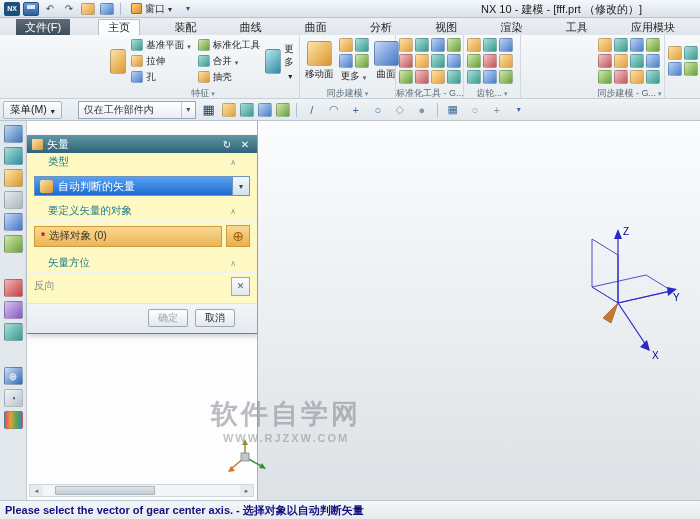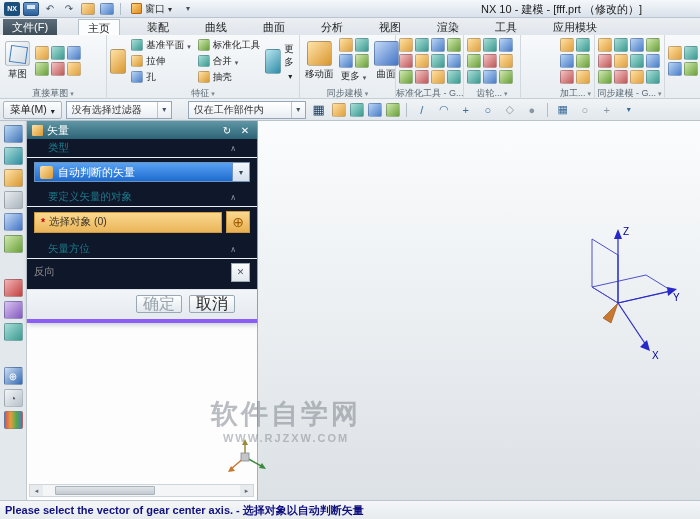--- a/index.html
+++ b/index.html
@@ -29,24 +29,24 @@
   .mi2.a{ background:linear-gradient(135deg,#ffe0a0,#e0a040); }
   .mi2.c{ background:linear-gradient(135deg,#b8d4f4,#4a7ec8); }
   #titlebar .sep{ width:1px; height:12px; background:#b0bcc8; margin:0 2px; }
   .winbtn{ display:inline-flex; align-items:center; gap:3px; height:32px; padding:0 4px;
     font-size:10px; color:#333; border:1px solid transparent; }
   .wic{ width:11px; height:11px; background:linear-gradient(135deg,#ffd27a,#e08a20); border:1px solid #b06a10; border-radius:1px; }
   #titlebar .title{ position:absolute; right:58px; top:2px; font-size:11px; color:#1a1a1a; }
 
   
   #menubar{ position:absolute; left:0; top:18px; width:700px; height:17px;
-    background:linear-gradient(#eceff3,#dfe5eb); display:flex; align-items:flex-end; padding:0 3px; gap:18px; }
+    background:linear-gradient(#eceff3,#dfe5eb); display:flex; align-items:flex-end; padding:0 16px; gap:18px;justify-content:space-between; }
   .mtab{ height:16px; line-height:16px; padding:0 9px; font-size:11px; color:#222; }
   .mtab.file{ background:linear-gradient(#5c6c78,#3d4e5a); color:#fff; margin-right:3px; }
-  .mtab.active{ background:#fcfdfe; border:1px solid #b6c0c8; border-bottom:none; }
+  .mtab.active{ background:#fcfdfe; border:1px solid #b6c0c8; border-bottom:none;font-family:Liberation Mono, monospace; }
 
   
   #ribbon{ position:absolute; left:0; top:35px; width:700px; height:64px;
     background:linear-gradient(#f7f9fb,#e8edf1); border-bottom:1px solid #c6cfd6; }
   .rgroup{ position:absolute; top:0; height:64px; border-right:1px solid #d2d9de;
     display:flex; align-items:center; gap:3px; padding:1px 3px 13px; }
   .rglabel{ position:absolute; left:0; right:0; bottom:0; height:12px; text-align:center;
     font-size:9px; color:#5a6772; white-space:nowrap; overflow:hidden; }
   .rglabel::after{ content:" ▾"; font-size:7px; color:#7a8792; }
   .bigbtn{ display:flex; flex-direction:column; align-items:center; justify-content:center;
@@ -112,22 +112,22 @@
   .r7{ background:linear-gradient(135deg,#f4b4b4,#c04040); } .r8{ background:linear-gradient(135deg,#d8c4f0,#8458c0); }
   .r9{ background:linear-gradient(135deg,#a8ded8,#3a9a90); }
   .r10{ background:linear-gradient(135deg,#cce0f8,#3468b0); color:#fff; display:flex; align-items:center; justify-content:center; font-size:10px; }
   .r11{ background:linear-gradient(135deg,#f2f5f8,#b8c2ca); color:#556; display:flex; align-items:center; justify-content:center; font-size:10px; }
   .r12{ background:linear-gradient(90deg,#e05050,#e0a040,#58a848,#4878c8); }
   .rspace{ height:18px; }
 
   
   #leftpanel{ position:absolute; left:27px; top:121px; width:231px; height:379px;
     background:#fdfdfe; border-right:1px solid #a7b0b8; }
-  .dlg{ position:absolute; left:0; top:0; width:230px; background:#0f172a;
-    border-bottom:4px solid #8b5cf6; box-shadow:1px 2px 5px rgba(40,60,80,.25); }
+  .dlg{ position:absolute; left:0; top:14px; width:230px; background:#fef9c3;
+    border-bottom:1px solid #8b5cf6; box-shadow:1px 2px 5px rgba(40,60,80,.25); }
   .dlg-title{ height:18px; background:linear-gradient(#5e97a6,#2e6375); color:#fff;
     display:flex; align-items:center; gap:4px; padding:0 5px; font-size:11px; }
   .dlg-title .sp{ flex:1; }
   .tic{ width:14px; height:14px; color:#fff; display:flex; align-items:center;
     justify-content:center; font-size:10px; }
   .dico{ width:11px; height:11px; background:linear-gradient(135deg,#ffe3aa,#d9972e); border-radius:1px; }
   .sec{ display:flex; align-items:center; height:19px; padding:0 21px; font-size:10.5px;
     color:#1d7a88; border-bottom:1px solid #eef1f3; }
   .sec .i-up{ margin-left:auto; color:#8a97a0; font-size:8px; }
   .typedd{ margin:4px 7px 6px; height:20px; display:flex; align-items:center;
@@ -146,21 +146,21 @@
     color:#a05c00; font-size:14px; }
   .revrow{ display:flex; align-items:center; margin:3px 7px 7px; height:20px;
     font-size:10.5px; color:#8a8a8a; }
   .revbtn{ margin-left:auto; width:19px; height:19px; border:1px solid #9aa8b4;
     background:linear-gradient(#fbfcfd,#e2e8ee); color:#556; display:flex;
     align-items:center; justify-content:center; font-size:9px; }
   .btnrow{ display:flex; justify-content:flex-end; gap:7px; padding:5px 22px 6px 0;
     border-top:1px solid #dfe5ea; background:linear-gradient(#f2f5f8,#e5eaef); }
   .dbtn{ min-width:40px; height:18px; display:flex; align-items:center; justify-content:center;
     border:1px solid #9aa8b4; border-radius:2px; background:linear-gradient(#fdfefe,#e3e9ef);
-    font-size:16px; padding:0 6px; }
+    font-size:10px; padding:0 6px; }
   .dbtn.disabled{ color:#9aa4ac; }
   .dbtn.cancel{ color:#2a2a2a; }
   .hscroll{ position:absolute; left:2px; right:3px; bottom:3px; height:13px; display:flex;
     align-items:center; background:#f3f5f6; border:1px solid #cfd6db; }
   .harrow{ width:13px; height:100%; display:flex; align-items:center; justify-content:center;
     font-size:7px; color:#667; background:#e7ebee; }
   .harrow.right{ margin-left:auto; }
   .hthumb{ margin-left:12px; width:100px; height:9px; background:linear-gradient(#e0e5e9,#c2c9d0);
     border:1px solid #aab2ba; border-radius:1px; }
 
@@ -211,35 +211,20 @@
   <span class="mtab">曲面</span>
   <span class="mtab">分析</span>
   <span class="mtab">视图</span>
   <span class="mtab">渲染</span>
   <span class="mtab">工具</span>
   <span class="mtab">应用模块</span>
 </div>
 
 <div id="ribbon">
 
-  <div class="rgroup" style="left:0;width:107px;">
-    <div class="bigbtn">
-      <span class="bigic sketch"></span>
-      <span>草图</span>
-    </div>
-    <div class="mig cols3">
-      <span class="mi"></span>
-    <span class="mi"></span>
-        <span class="mi"></span>
-        <span class="mi"></span>
-        <span class="mi"></span>
-        <span class="mi"></span>
-      </div>
-    <div class="rglabel">直接草图</div>
-  </div>
 
   <div class="rgroup" style="left:107px;width:193px;">
     <span class="bigic gold"></span>
     <div class="fcol">
       <div class="fbtn">
         <span class="ic teal"></span>
         <span>基准平面</span>
         <span class="g i-dd"></span>
       </div>
       <div class="fbtn">
@@ -326,31 +311,20 @@
         <span class="mi"></span>
         <span class="mi"></span>
         <span class="mi"></span>
         <span class="mi"></span>
         <span class="mi"></span>
       </div>
     <div class="rglabel">标准化工具 - G...</div>
   </div>
 
 
-  <div class="rgroup" style="left:557px;width:38px;">
-    <div class="mig cols2">
-      <span class="mi"></span>
-    <span class="mi"></span>
-        <span class="mi"></span>
-        <span class="mi"></span>
-        <span class="mi"></span>
-        <span class="mi"></span>
-      </div>
-    <div class="rglabel">加工...</div>
-  </div>
 
   <div class="rgroup" style="left:595px;width:70px;">
     <div class="mig cols4">
       <span class="mi"></span>
     <span class="mi"></span>
         <span class="mi"></span>
         <span class="mi"></span>
         <span class="mi"></span>
         <span class="mi"></span>
         <span class="mi"></span>
@@ -371,24 +345,20 @@
         <span class="mi"></span>
       </div>
   </div>
 </div>
 
 <div id="toolbar2">
   <button class="menubtn">
     <span>菜单(M)</span>
     <span class="g i-dd dd8"></span>
   </button>
-  <div class="combo" style="width:106px;">
-    <span>没有选择过滤器</span>
-    <span class="g i-dd"></span>
-  </div>
   <div class="combo" style="width:118px;margin-left:12px;">
     <span>仅在工作部件内</span>
     <span class="g i-dd"></span>
   </div>
   <span class="tbi navy g i-cube"></span>
   <span class="tmini a"></span>
   <span class="tmini b"></span>
   <span class="tmini c"></span>
   <span class="tmini d"></span>
   <span class="sep"></span>

